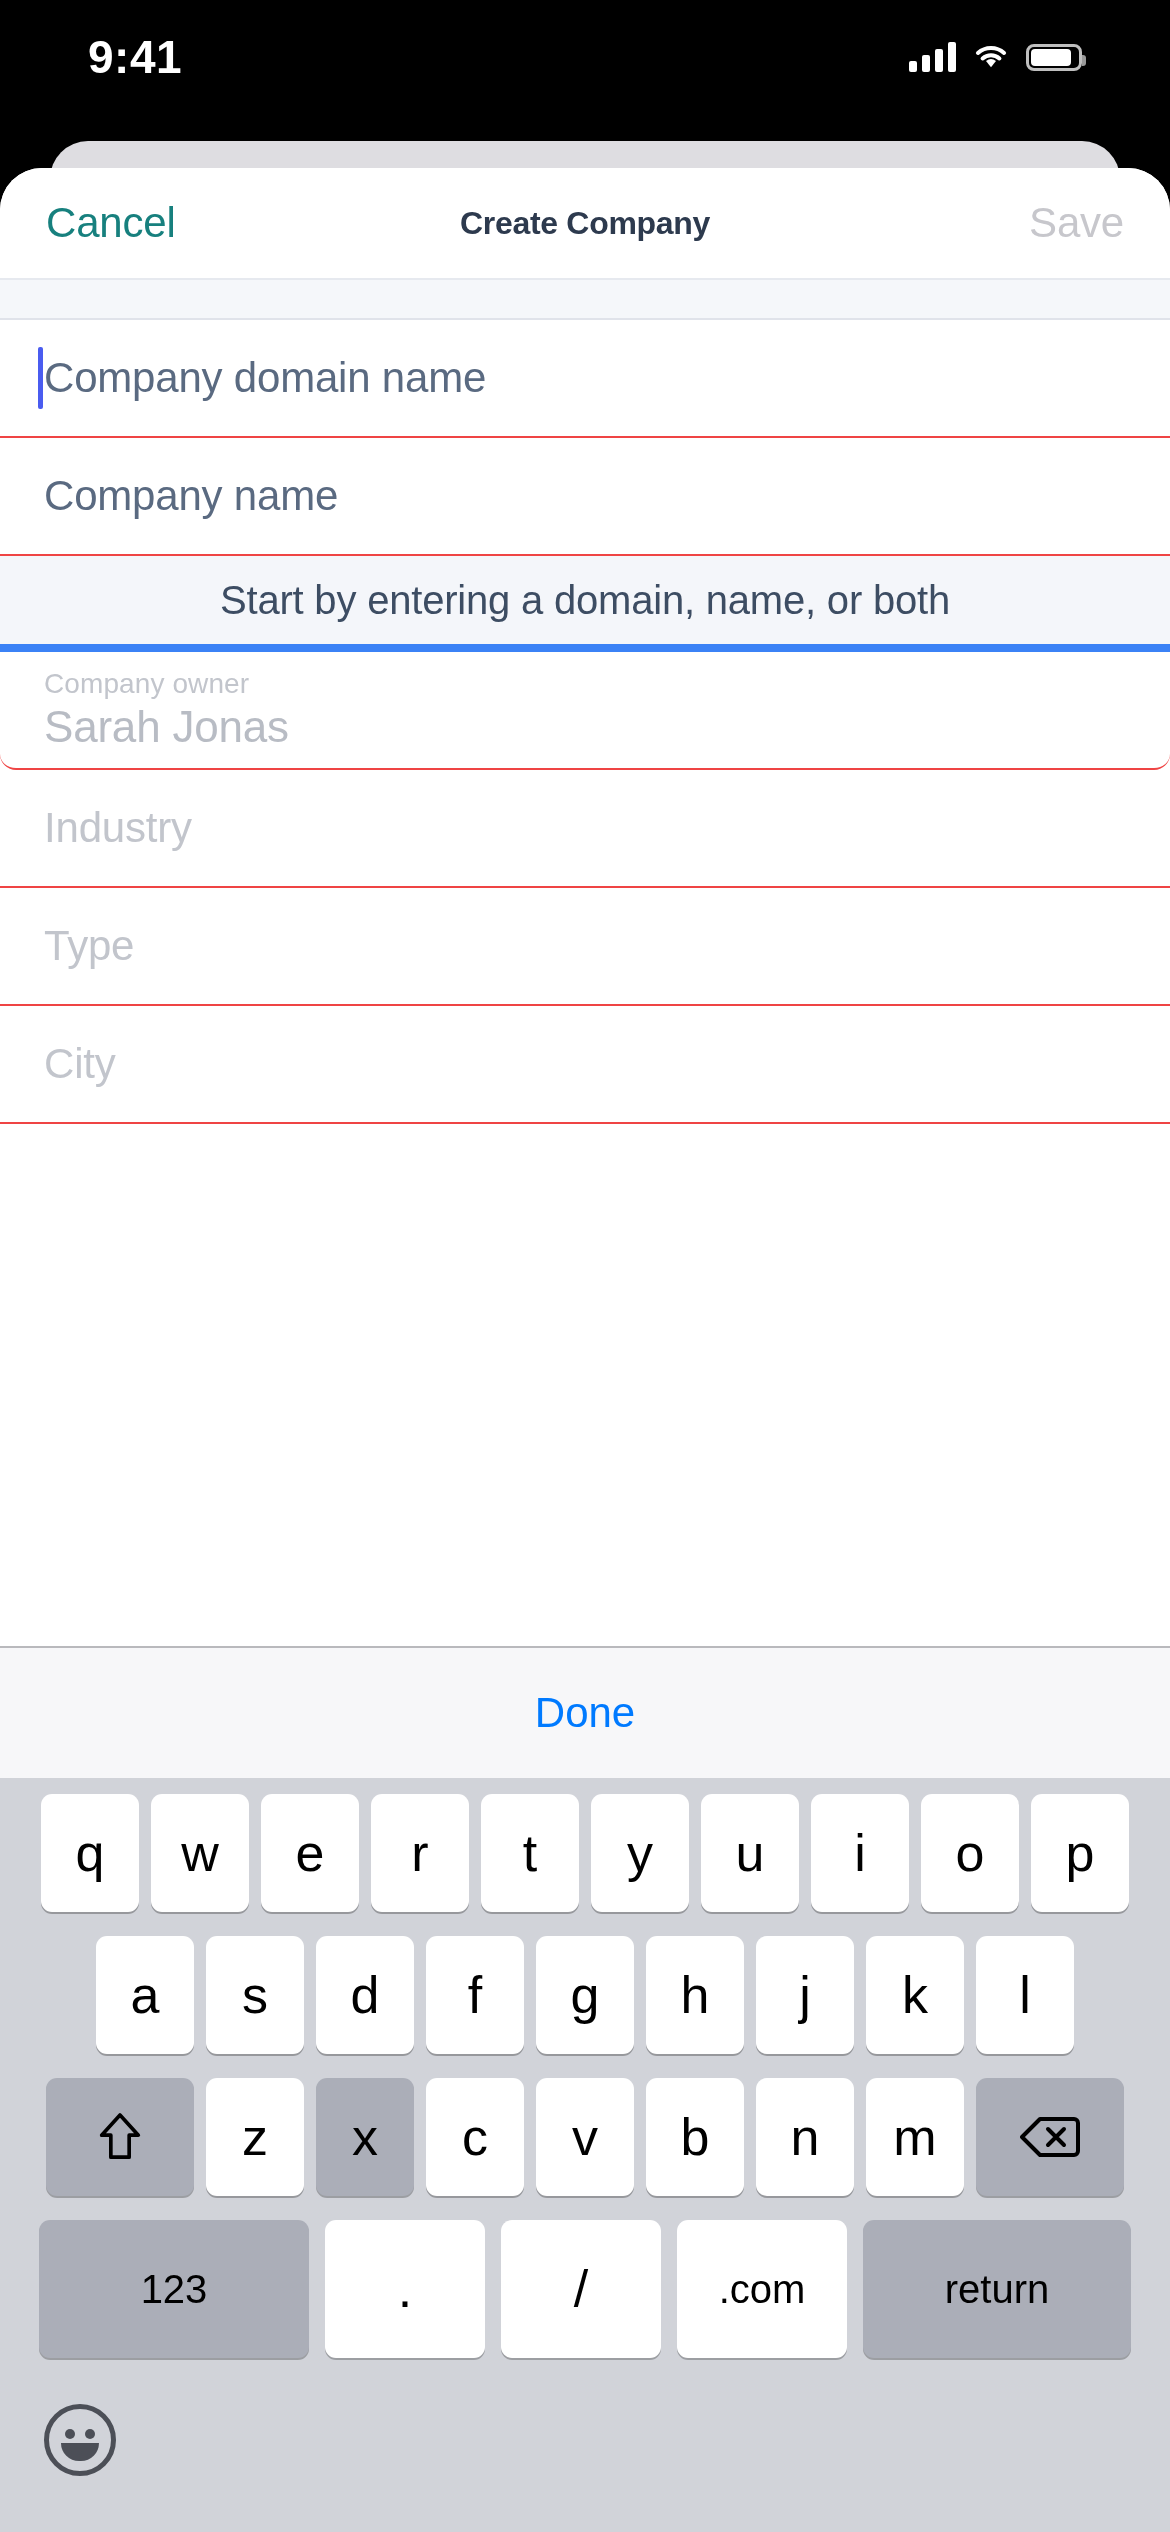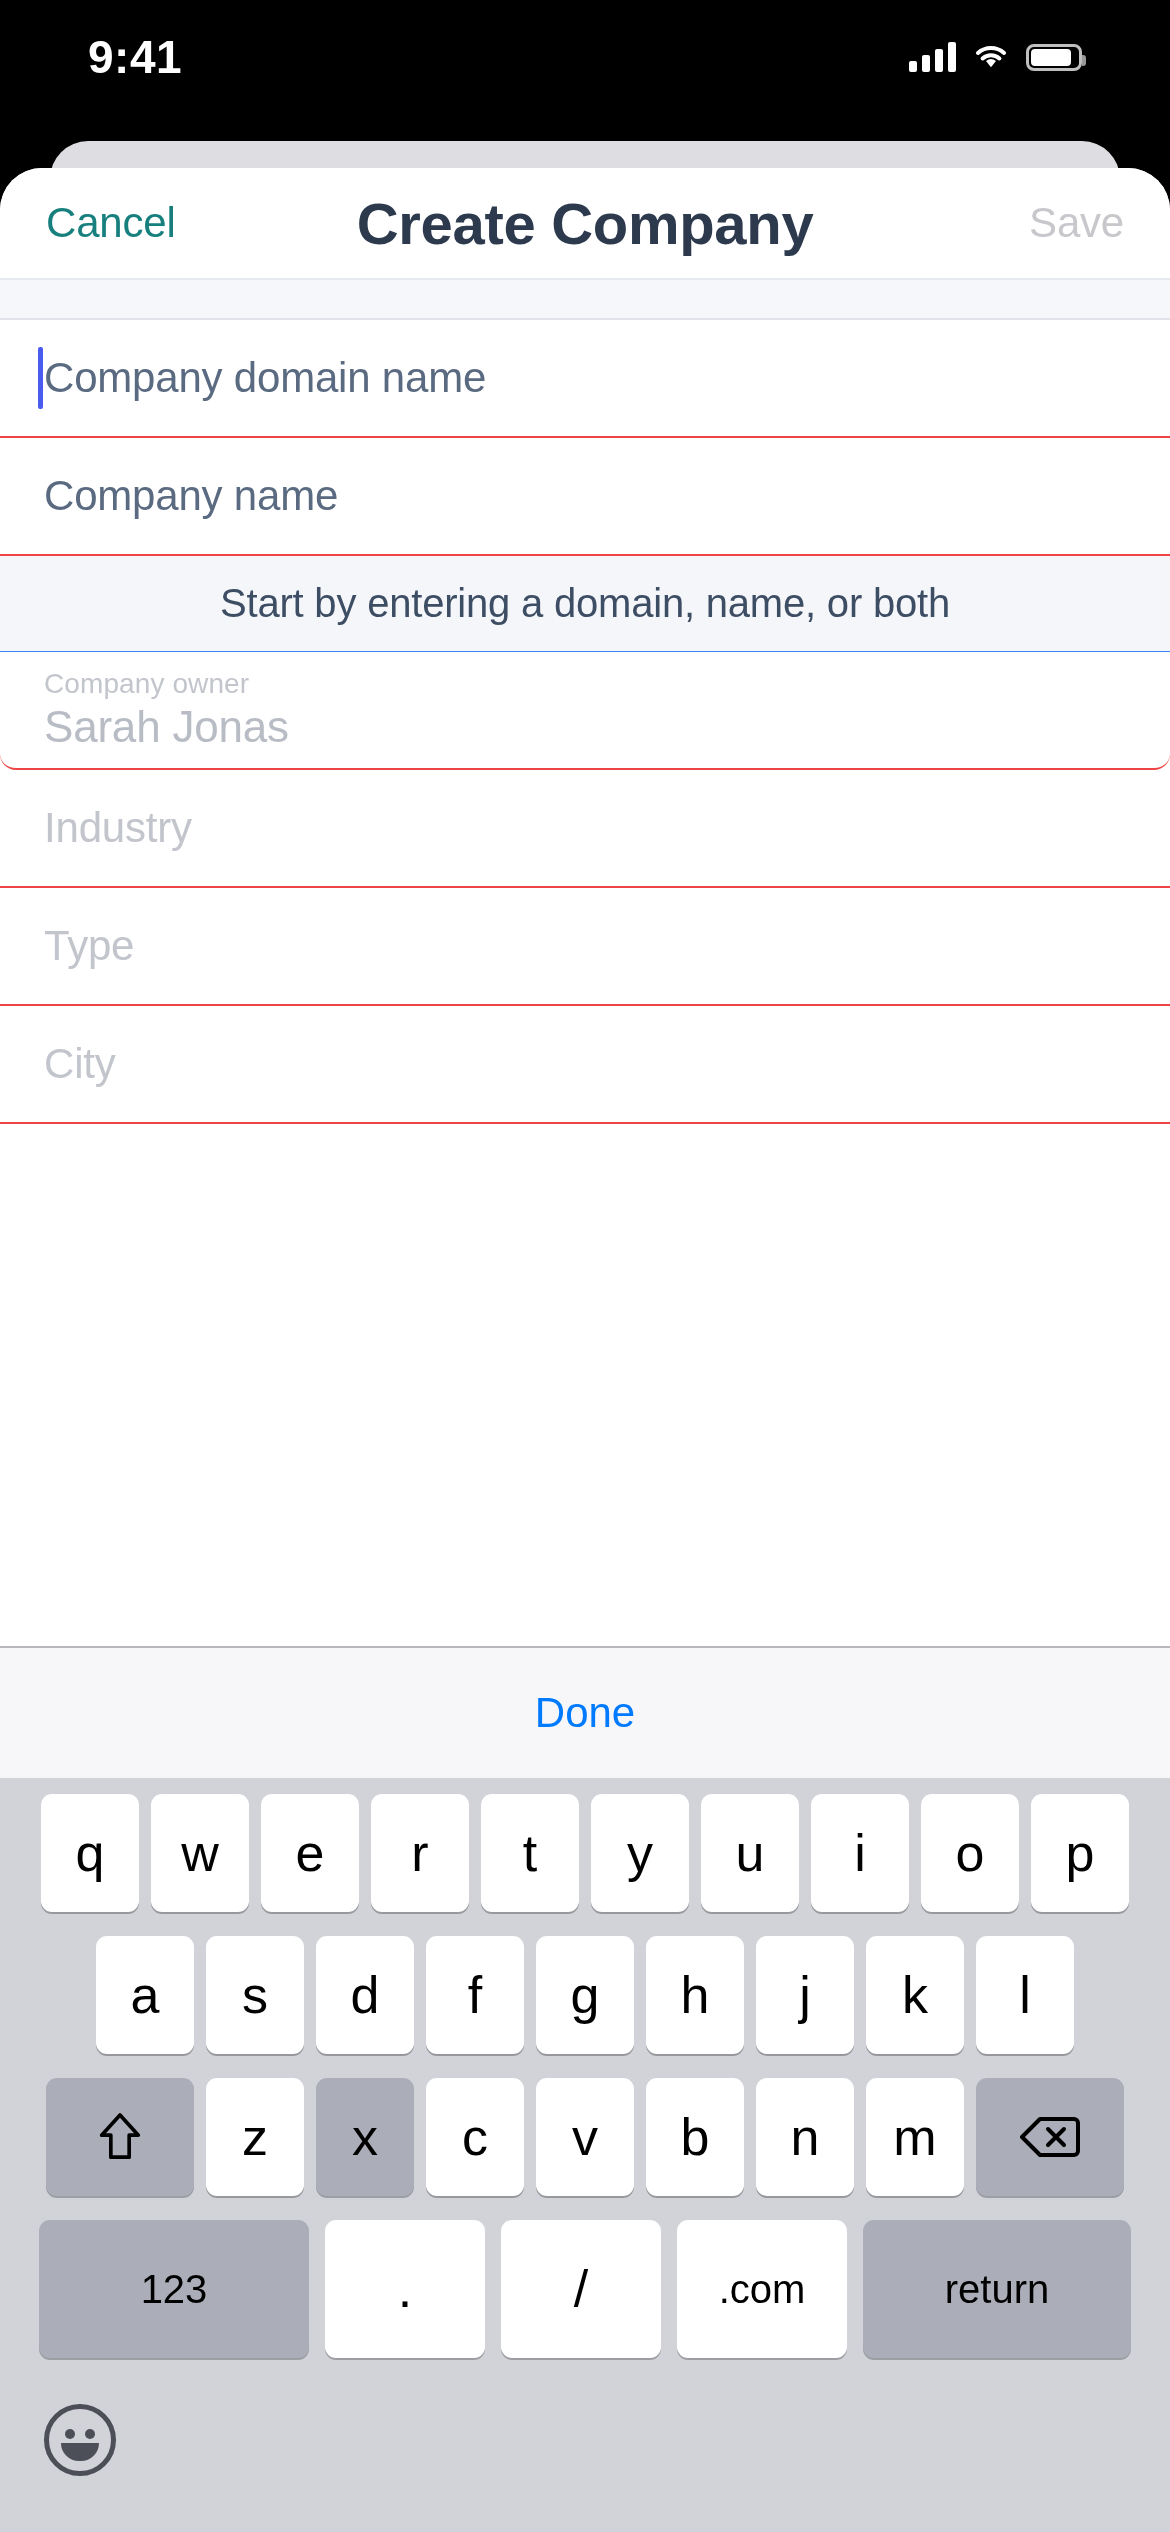--- a/index.html
+++ b/index.html
@@ -46,21 +46,21 @@
   
   .navbar{
     position:relative; height:110px; display:flex; align-items:center;
     padding:0 46px; background:#fff;
   }
   .nav-btn{ font-size:42px; letter-spacing:-0.2px; }
   .nav-cancel{ color:#17807e; font-weight:400; }
   .nav-save{ color:#c7c7cc; font-weight:400; margin-left:auto; }
   .nav-title{
     position:absolute; left:0; right:0; text-align:center;
-    font-size:58px; font-weight:700; color:#2d3a4e; letter-spacing:-0.3px;
+    font-size:32px; font-weight:700; color:#2d3a4e; letter-spacing:-0.3px;
     pointer-events:none;
   }
 
   
   .nav-strip{ height:42px; background:#f5f7fa; border-top:2px solid #e6e9ef; border-bottom:2px solid #e0e3ea; }
 
   
   .form{ background:#fff; }
   .field{
     position:relative; height:118px; display:flex; flex-direction:column;
@@ -73,21 +73,21 @@
   .field-label{ font-size:28px; color:#c2c5cc; letter-spacing:0.1px; }
   .field-value{ font-size:44px; color:#b8bcc4; letter-spacing:-0.2px; }
   .caret{
     position:absolute; left:38px; top:50%; transform:translateY(-50%);
     width:5px; height:62px; background:#4a5cf0; border-radius:2px;
   }
 
   
   .hint{
     height:96px; background:#f4f6fa; display:flex; align-items:center;
-    justify-content:center; border-bottom:1px solid #3b82f6;
+    justify-content:center; border-bottom:8px solid #3b82f6;
   }
   .hint span{ font-size:40px; color:#3d4d63; letter-spacing:-0.2px; }
 
   
   .kb-wrap{ position:absolute; left:0; bottom:0; width:1170px; z-index:20; }
   .accessory{
     height:132px; background:#f7f7f9; border-top:2px solid #b9b9bd;
     display:flex; align-items:center; justify-content:center; padding:0 48px;
   }
   .accessory .done{ font-size:42px; color:#007aff; }

